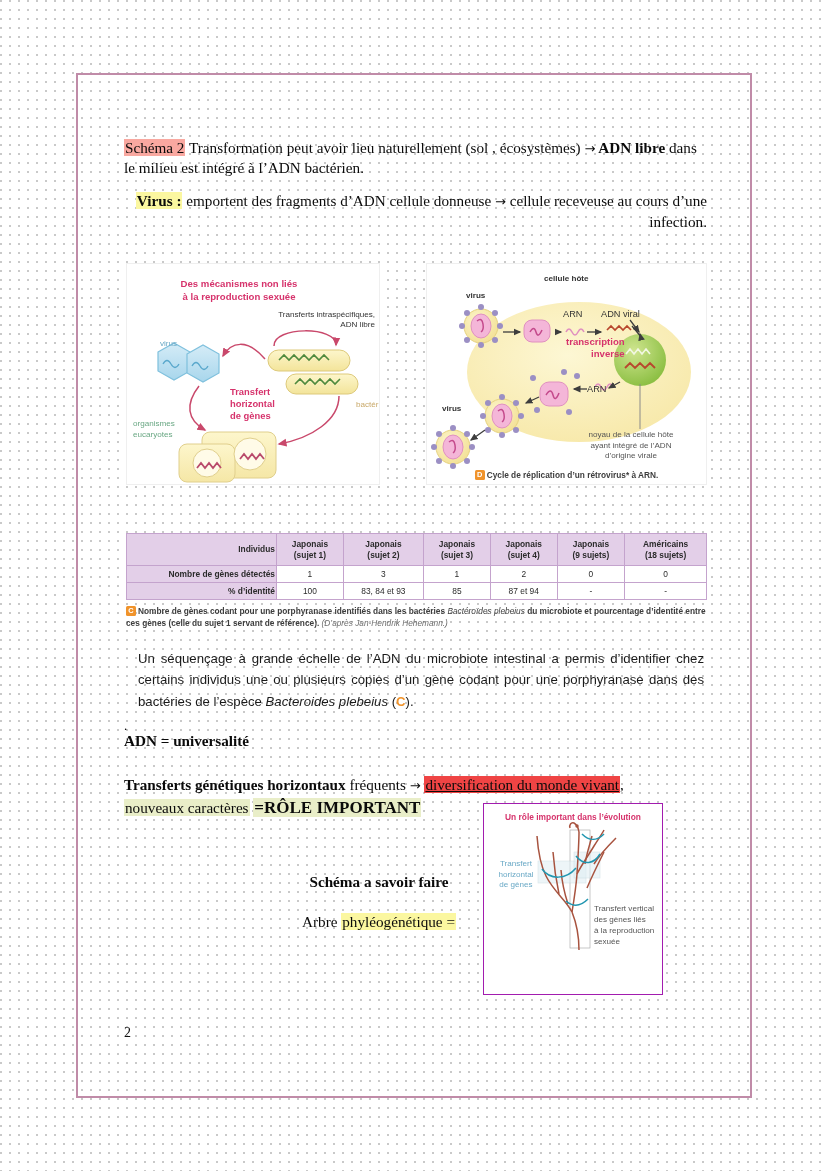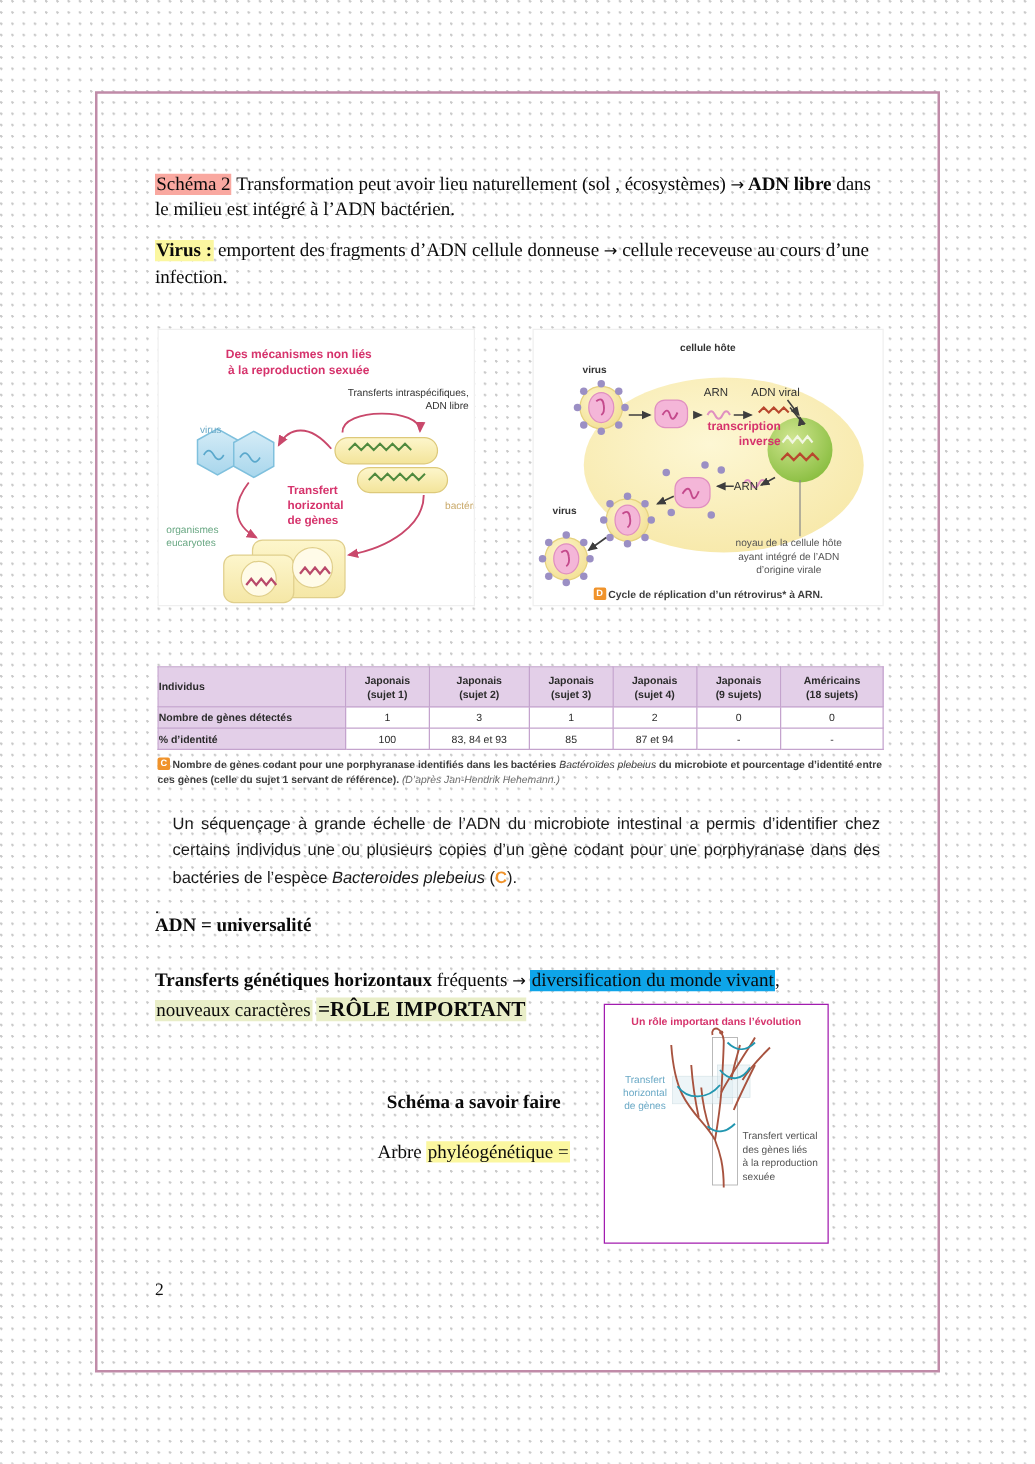--- a/index.html
+++ b/index.html
@@ -41,21 +41,21 @@
   .para {
     font-size: 15.2px;
     line-height: 1.33;
     color: #0a0a0a;
     text-align: left;
     margin-bottom: 13px;
   }
   .b { font-weight: bold; }
   .hl-salmon { background: #f9a8a0; padding: 0 1px; font-weight: normal; }
   .hl-yellow { background: #fbf7a0; padding: 0 1px; }
-  .hl-green  { background: #0ea5e9; padding: 0 1px; }
+  .hl-green  { background: #ef4444; padding: 0 1px; text-decoration: underline; }
   .hl-cream  { background: #e9eec8; padding: 0 1px; }
   .arrow { font-family: "DejaVu Sans", sans-serif; font-size: 13px; }
 
   
   #figure-row {
     position: absolute;
     left: 0; top: 125px;
     width: 583px;
     height: 176px;
   }
@@ -141,22 +141,22 @@
   }
   table.data thead th {
     background: #e3cfe8;
     font-weight: bold;
     line-height: 1.25;
     padding: 5px 1px;
   }
   table.data thead th.rowhdr,
   table.data tbody th {
     background: #e3cfe8;
-    text-align: left;
-    padding-left: 0;
+    text-align: right;
+    padding-left: 15px;
     font-weight: bold;
   }
   table.data tbody td { background: #ffffff; }
 
   #table-caption {
     margin-top: 5px;
     font-family: "Liberation Sans", sans-serif;
     font-size: 8.3px;
     line-height: 1.45;
     color: #3d3d3d;
@@ -217,21 +217,21 @@
 <body>
 
 <div id="page-frame"></div>
 
 <div id="content">
 
   <p class="para">
     <span class="hl-salmon">Schéma 2</span><span> Transformation peut avoir lieu naturellement (sol , écosystèmes) </span><span class="arrow">→</span><span class="b"> ADN libre</span><span> dans le milieu est intégré à l’ADN bactérien.</span>
   </p>
 
-  <p class="para" style="">
+  <p class="para" style="text-align:right;">
     <span class="hl-yellow b">Virus :</span><span> emportent des fragments d’ADN cellule donneuse </span><span class="arrow">→</span><span> cellule receveuse au cours d’une infection.</span>
   </p>
 
   <div id="figure-row">
 
     <div class="fig-box" id="fig-left">
 
       <div class="fig-title-pink" style="position:absolute; left:12px; top:14px; width:200px;">
         <span>Des mécanismes non liés</span><br>
         <span>à la reproduction sexuée</span>

